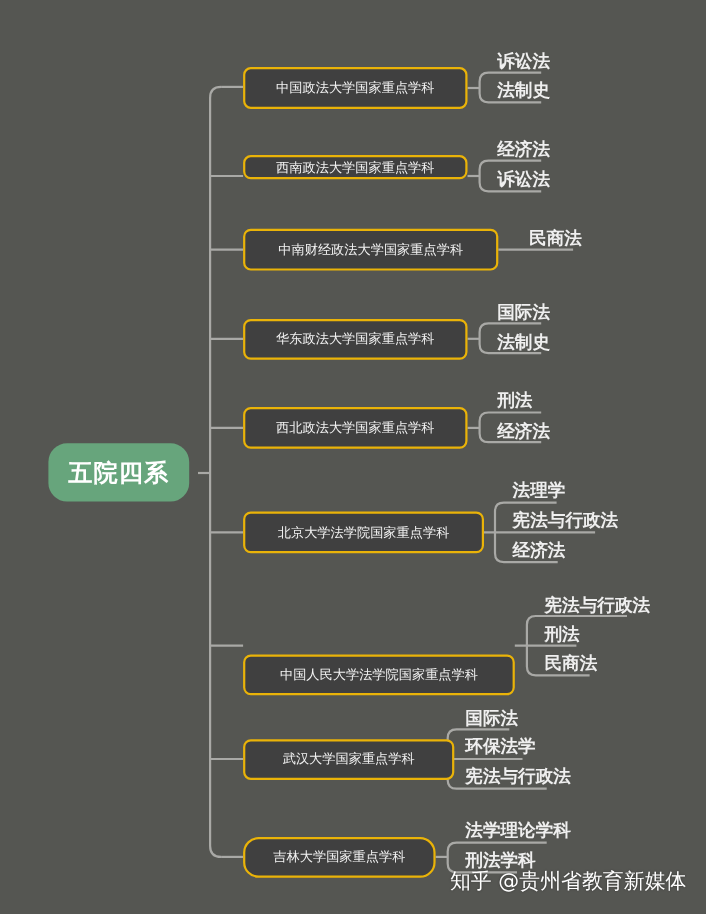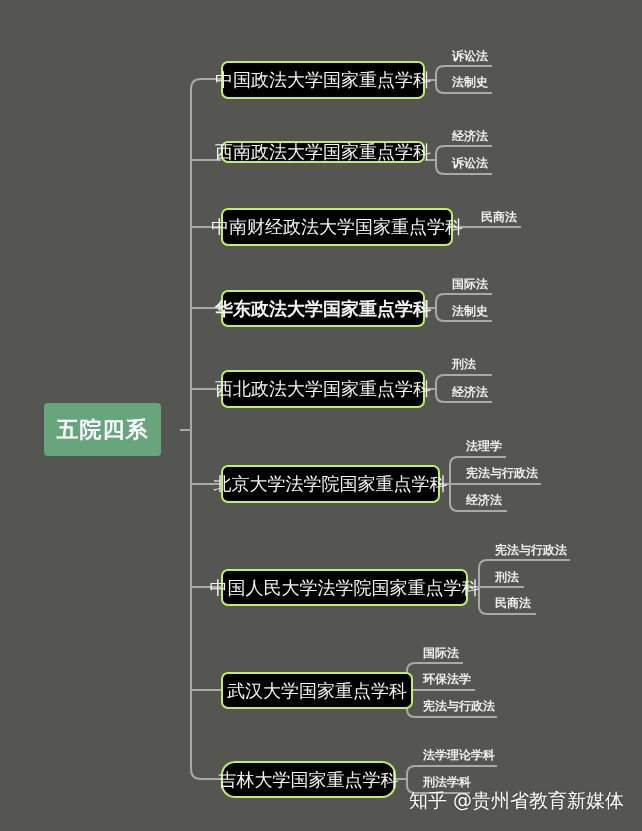--- a/index.html
+++ b/index.html
@@ -7,41 +7,41 @@
     width: 642px; height: 831px;
     background: #555652;
     position: relative;
     overflow: hidden;
     font-family: "DejaVu Sans", "Liberation Sans", sans-serif;
     color: #f2f2f2;
   }
   svg.lines { position: absolute; left: 0; top: 0; pointer-events: none; }
   .root {
     position: absolute;
-    left: 44px; top: 403px; width: 117px; height: 53px;
+    left: 44px; top: 403px; width: 128px; height: 53px;
     background: #67a57c;
-    border-radius: 4px;
+    border-radius: 17px;
     display: flex; align-items: center; justify-content: center;
     color: #ffffff; font-weight: bold; font-size: 22px; letter-spacing: 1px;
   }
   .branch {
     position: absolute;
     left: 221px;
     height: 35px;
-    border: 2px solid #bef264;
+    border: 2px solid #eab308;
     border-radius: 7px;
-    background: #000000;
+    background: #404040;
     display: flex; align-items: center; justify-content: center;
-    font-size: 18px; color: #f3f3f3;
+    font-size: 12px; color: #f3f3f3;
     box-sizing: border-box;
     white-space: nowrap;
   }
   .leaf {
     position: absolute;
-    font-size: 12px; font-weight: bold; color: #efefef;
+    font-size: 16px; font-weight: bold; color: #efefef;
     white-space: nowrap;
     line-height: 12px;
   }
   .watermark {
     position: absolute;
     left: 409px; top: 788px;
     font-size: 19px; color: #ffffff;
     white-space: nowrap;
     text-shadow: 0 0 2px rgba(0,0,0,0.4);
   }
@@ -92,24 +92,24 @@
     <path d="M396 779 H407"></path>
     <path d="M497 766 H415 Q407 766 407 774 V785 Q407 793 415 793 H470"></path>
   </g>
 </svg>
 
 <div class="root">五院四系</div>
 
 <div class="branch" style="top:61px;width:204px;height:38px;">中国政法大学国家重点学科</div>
 <div class="branch" style="top:141px;width:204px;height:22px;">西南政法大学国家重点学科</div>
 <div class="branch" style="top:208px;width:232px;height:38px;">中南财经政法大学国家重点学科</div>
-<div class="branch" style="top:290px;width:204px;height:37px;font-weight:bold;">华东政法大学国家重点学科</div>
+<div class="branch" style="top:290px;width:204px;height:37px;">华东政法大学国家重点学科</div>
 <div class="branch" style="top:370px;width:204px;height:38px;">西北政法大学国家重点学科</div>
 <div class="branch" style="top:465px;width:219px;height:38px;">北京大学法学院国家重点学科</div>
-<div class="branch" style="top:569px;width:247px;height:37px;">中国人民大学法学院国家重点学科</div>
+<div class="branch" style="top:595px;width:247px;height:37px;">中国人民大学法学院国家重点学科</div>
 <div class="branch" style="top:672px;width:192px;height:37px;">武汉大学国家重点学科</div>
 <div class="branch" style="top:761px;width:175px;height:37px;border-radius:14px;">吉林大学国家重点学科</div>
 
 <div class="leaf" style="left:452px;top:50px;">诉讼法</div>
 <div class="leaf" style="left:452px;top:76px;">法制史</div>
 
 <div class="leaf" style="left:452px;top:130px;">经济法</div>
 <div class="leaf" style="left:452px;top:157px;">诉讼法</div>
 
 <div class="leaf" style="left:481px;top:211px;">民商法</div>

